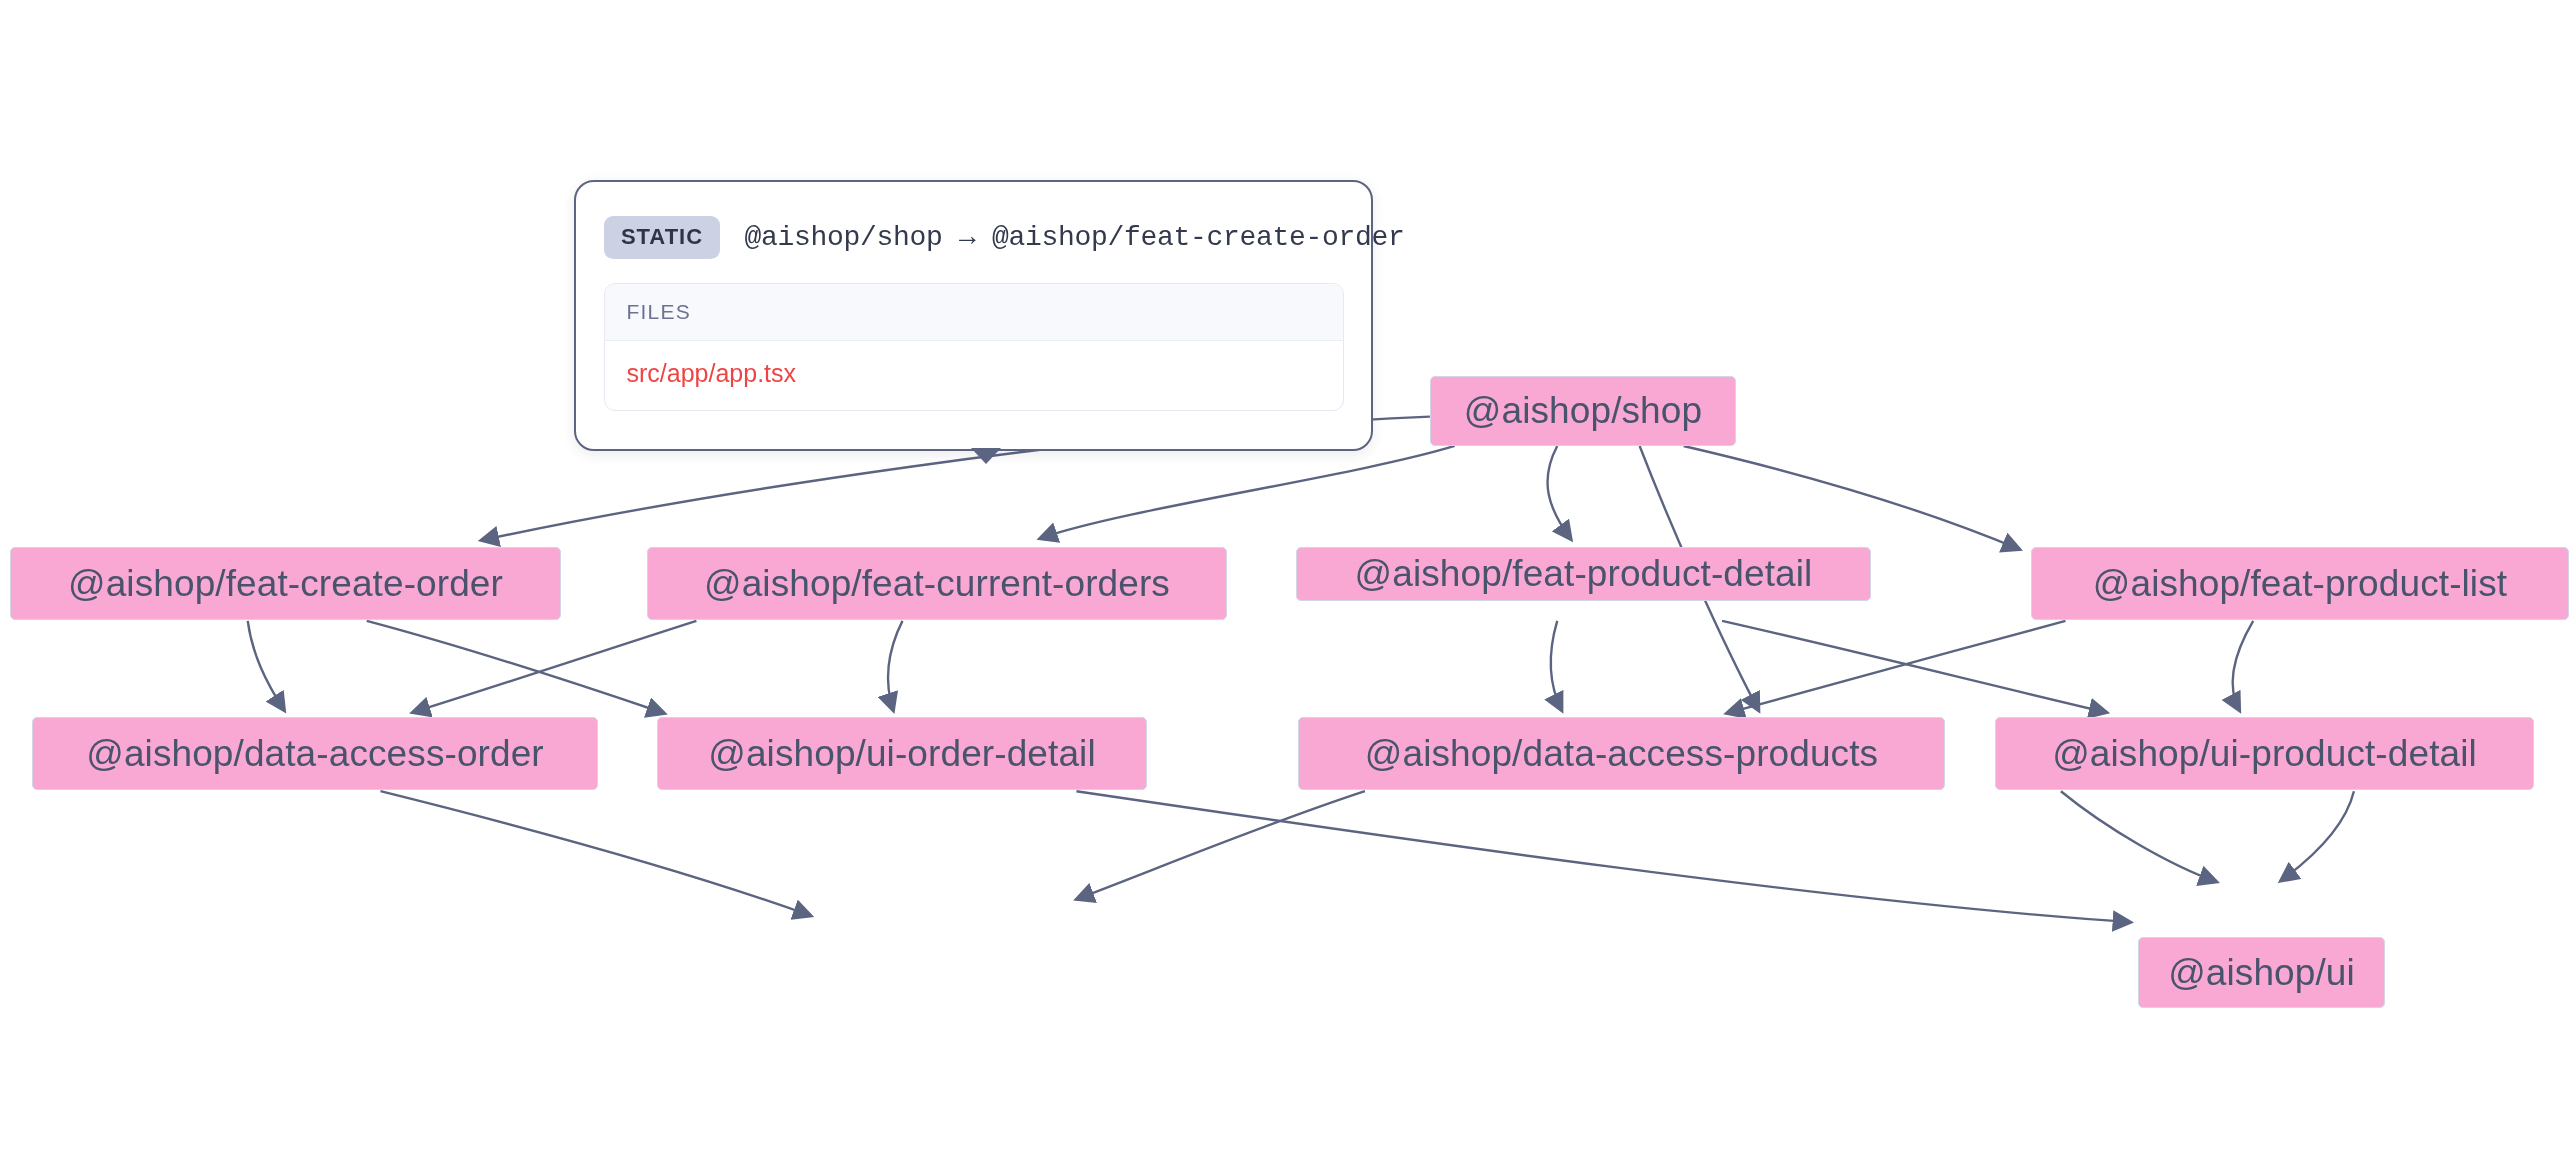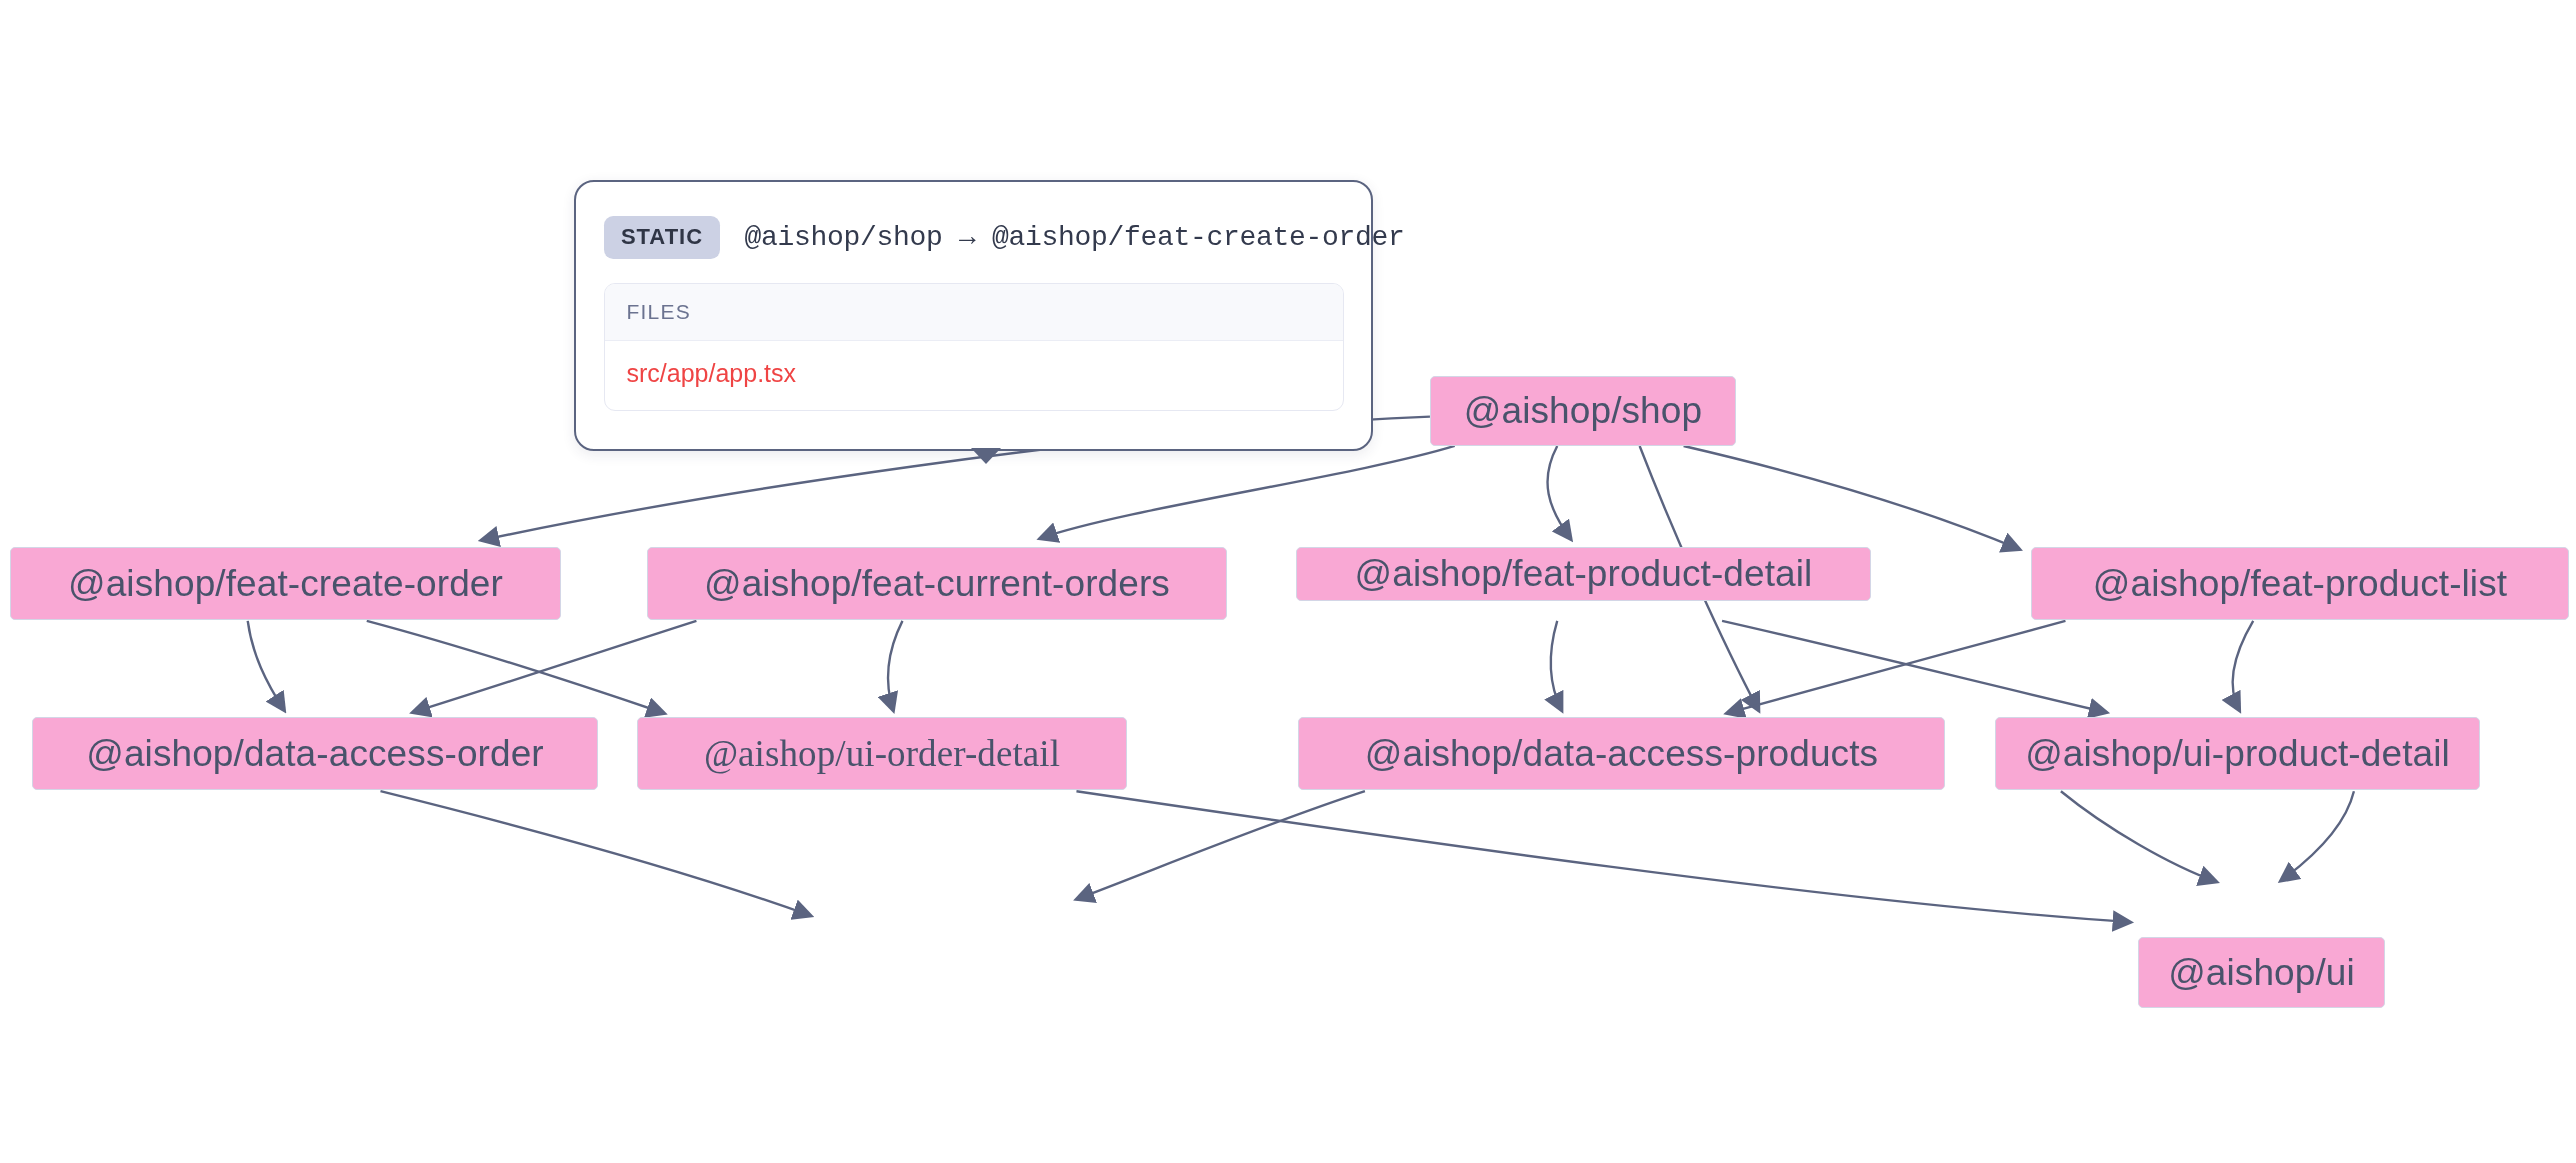--- a/index.html
+++ b/index.html
@@ -172,25 +172,25 @@
   <div class="node" style="left:10px;top:547px;width:551px;height:73px;">@aishop/feat-create-order</div>
 
   <div class="node" style="left:647px;top:547px;width:580px;height:73px;">@aishop/feat-current-orders</div>
 
   <div class="node" style="left:1296px;top:547px;width:575px;height:54px;">@aishop/feat-product-detail</div>
 
   <div class="node" style="left:2031px;top:547px;width:538px;height:73px;">@aishop/feat-product-list</div>
 
   <div class="node" style="left:32px;top:717px;width:566px;height:73px;">@aishop/data-access-order</div>
 
-  <div class="node" style="left:637px;top:717px;width:490px;height:73px;font-family:Liberation Serif, serif;">@aishop/ui-order-detail</div>
+  <div class="node" style="left:657px;top:717px;width:490px;height:73px;">@aishop/ui-order-detail</div>
 
   <div class="node" style="left:1298px;top:717px;width:647px;height:73px;">@aishop/data-access-products</div>
 
-  <div class="node" style="left:1995px;top:717px;width:485px;height:73px;">@aishop/ui-product-detail</div>
+  <div class="node" style="left:1995px;top:717px;width:539px;height:73px;">@aishop/ui-product-detail</div>
 
 
   <div class="node" style="left:2138px;top:937px;width:247px;height:71px;">@aishop/ui</div>
 
   <div id="tooltip-card">
     <div id="tooltip-head">
       <span id="static-badge">STATIC</span>
       <span id="tooltip-title">@aishop/shop → @aishop/feat-create-order</span>
     </div>
     <div id="files-panel">

